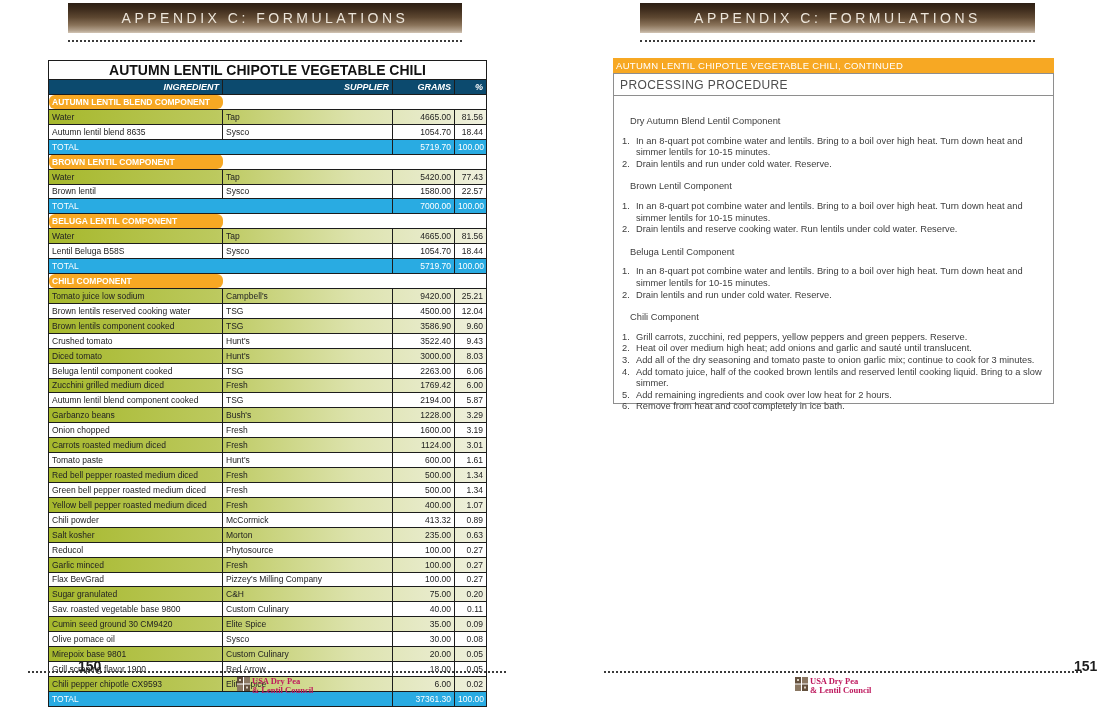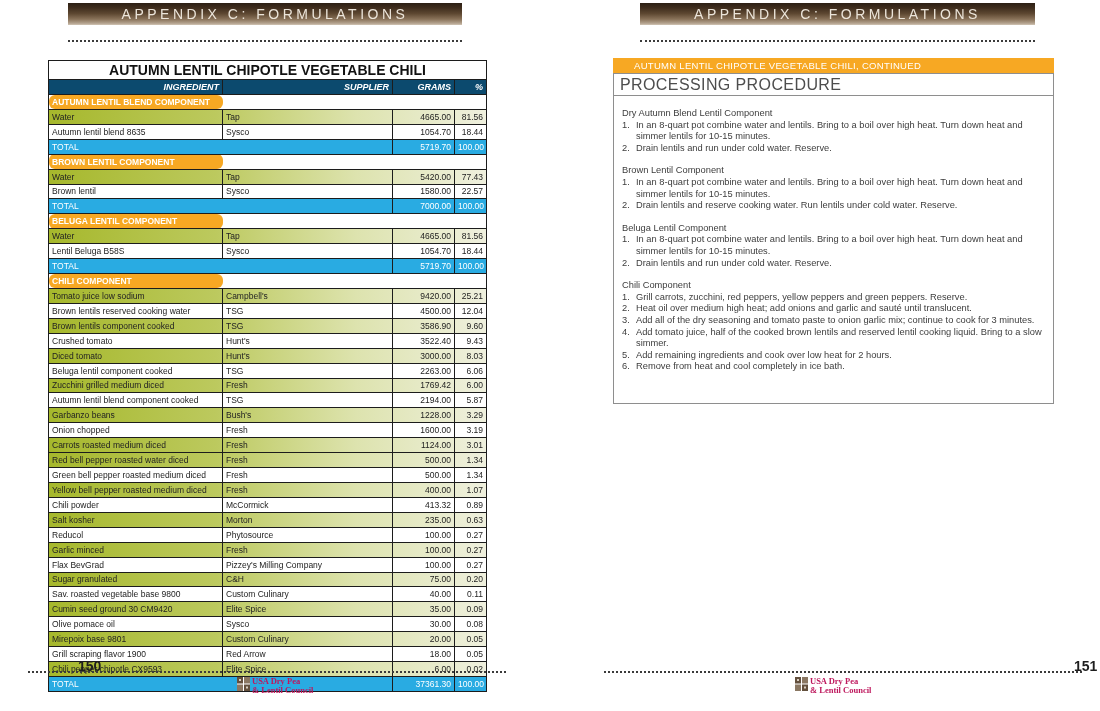--- a/index.html
+++ b/index.html
@@ -2,21 +2,21 @@
 <html><head>
 <meta charset="utf-8">
 <style>
   html,body{margin:0;padding:0;}
   body{
     width:1100px;height:711px;position:relative;background:#ffffff;
     font-family:"Liberation Sans", sans-serif;overflow:hidden;color:#222;
   }
   
   .banner{
-    position:absolute;top:3px;height:22px;
+    position:absolute;top:3px;height:30px;
     background:linear-gradient(180deg,#2c1f14 0%,#3f2d1d 22%,#5d4731 48%,#8a735a 74%,#b3a28e 92%,#d2c5b5 100%);
     color:#ece5da;display:flex;align-items:center;justify-content:center;
     font-size:14px;letter-spacing:3.5px;
   }
   #banner-left{left:68px;width:394px;}
   #banner-right{left:640px;width:395px;}
   .dotline{position:absolute;height:0;border-top:2px dotted #3b3b3b;}
   #dot-tl{left:68px;top:40px;width:394px;}
   #dot-tr{left:640px;top:40px;width:395px;}
   #dot-bl{left:28px;top:671px;width:478px;}
@@ -43,35 +43,35 @@
     background:#f7a823;color:#fff;font-weight:bold;border-right:none;border-radius:6px;
   }
   #ftable tr.sec td.sec-rest{border-left:none;background:#fff;}
   #ftable tr.total{background:#29abe2;color:#fff;}
   #ftable tr.total td{border-color:#1c1c1c;}
 
   
   #cont-banner{
     position:absolute;left:613px;top:58px;width:441px;height:15px;box-sizing:border-box;
     background:#f7a823;color:#fff;display:flex;align-items:center;
-    font-size:9.5px;letter-spacing:.3px;padding-left:21px;
+    font-size:9.5px;letter-spacing:.3px;padding-left:3px;
   }
   #proc-box{
     position:absolute;left:613px;top:73px;width:441px;box-sizing:border-box;
     border:1px solid #8e8e8e;background:#fff;
   }
   #proc-title{
     height:21px;border-bottom:1px solid #8e8e8e;display:flex;align-items:center;
-    font-size:16px;color:#4d4d4d;padding-left:6px;letter-spacing:.4px;
+    font-size:12px;color:#4d4d4d;padding-left:6px;letter-spacing:.4px;
   }
   #proc-body{
     height:295px;padding:12px 8px 0 8px;font-size:9.3px;line-height:11.6px;color:#3d3d3d;
   }
   .proc-section{margin-bottom:11px;}
-  .proc-head{margin:0;}
+  .proc-head{margin:8px;}
   .step{display:flex;}
   .step .num{width:14px;flex-shrink:0;}
   .step .txt{flex:1;}
 
   
   .pagenum{position:absolute;top:658px;font-size:14px;font-weight:bold;color:#1e1e1e;margin-left:44px;}
   #pn-left{left:34px;}
   #pn-right{left:1030px;}
   .logo{position:absolute;top:677px;display:flex;align-items:flex-start;color:#be185d;font-weight:bold;}
   #logo-left{left:237px;}
@@ -232,22 +232,28 @@
         <td>Fresh</td>
         <td class="num">1600.00</td>
         <td class="num">3.19</td>
       </tr>
       <tr class="item green">
         <td>Carrots roasted medium diced</td>
         <td>Fresh</td>
         <td class="num">1124.00</td>
         <td class="num">3.01</td>
       </tr>
-      <tr class="item green">
-        <td>Red bell pepper roasted water diced</td>
+      <tr class="item white">
+        <td>Tomato paste</td>
+        <td>Hunt's</td>
+        <td class="num">600.00</td>
+        <td class="num">1.61</td>
+      </tr>
+      <tr class="item green">
+        <td>Red bell pepper roasted medium diced</td>
         <td>Fresh</td>
         <td class="num">500.00</td>
         <td class="num">1.34</td>
       </tr>
       <tr class="item white">
         <td>Green bell pepper roasted medium diced</td>
         <td>Fresh</td>
         <td class="num">500.00</td>
         <td class="num">1.34</td>
       </tr>

